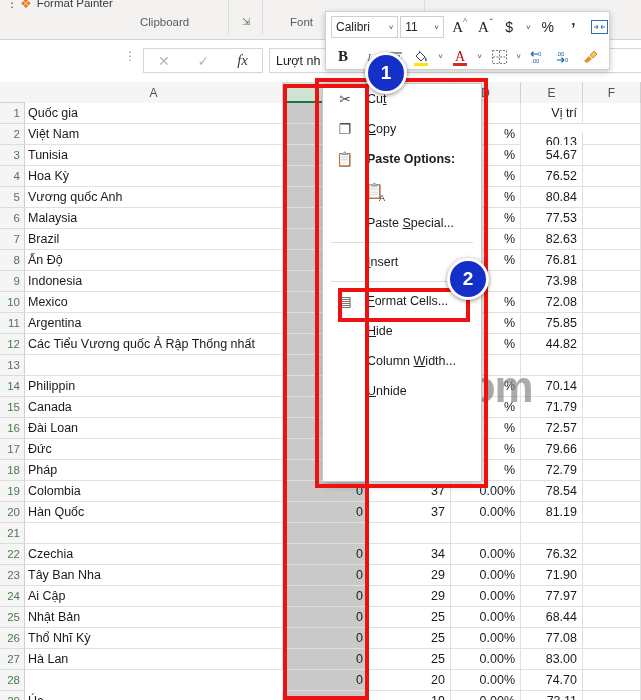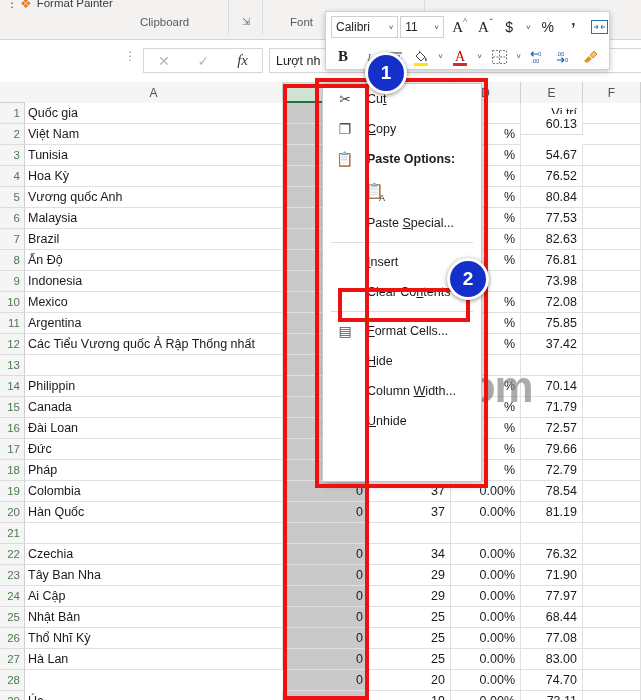--- a/index.html
+++ b/index.html
@@ -247,21 +247,21 @@
         <div class="cell" style="left: 25px; top: 21px; width: 258px;">Quốc gia</div>
         <div class="cell num selcol" style="left: 283px; top: 21px; width: 86px;">Lượt</div>
         <div class="cell num" style="left: 369px; top: 21px; width: 82px;"></div>
         <div class="cell num" style="left: 451px; top: 21px; width: 70px;"></div>
         <div class="cell num" style="left: 521px; top: 21px; width: 62px;">Vị trí</div>
         <div class="cell num" style="left: 583px; top: 21px; width: 58px;"></div>
         <div class="cell" style="left: 25px; top: 42px; width: 258px;">Việt Nam</div>
         <div class="cell num selcol" style="left: 283px; top: 42px; width: 86px;"></div>
         <div class="cell num" style="left: 369px; top: 42px; width: 82px;"></div>
         <div class="cell num" style="left: 451px; top: 42px; width: 70px;">%</div>
-        <div class="cell num" style="left: 521px; top: 32px; width: 62px;">60.13</div>
+        <div class="cell num" style="left: 521px; top: 50px; width: 62px;">60.13</div>
         <div class="cell num" style="left: 583px; top: 42px; width: 58px;"></div>
         <div class="cell" style="left: 25px; top: 63px; width: 258px;">Tunisia</div>
         <div class="cell num selcol" style="left: 283px; top: 63px; width: 86px;"></div>
         <div class="cell num" style="left: 369px; top: 63px; width: 82px;"></div>
         <div class="cell num" style="left: 451px; top: 63px; width: 70px;">%</div>
         <div class="cell num" style="left: 521px; top: 63px; width: 62px;">54.67</div>
         <div class="cell num" style="left: 583px; top: 63px; width: 58px;"></div>
         <div class="cell" style="left: 25px; top: 84px; width: 258px;">Hoa Kỳ</div>
         <div class="cell num selcol" style="left: 283px; top: 84px; width: 86px;"></div>
         <div class="cell num" style="left: 369px; top: 84px; width: 82px;"></div>
@@ -307,21 +307,21 @@
         <div class="cell" style="left: 25px; top: 231px; width: 258px;">Argentina</div>
         <div class="cell num selcol" style="left: 283px; top: 231px; width: 86px;"></div>
         <div class="cell num" style="left: 369px; top: 231px; width: 82px;"></div>
         <div class="cell num" style="left: 451px; top: 231px; width: 70px;">%</div>
         <div class="cell num" style="left: 521px; top: 231px; width: 62px;">75.85</div>
         <div class="cell num" style="left: 583px; top: 231px; width: 58px;"></div>
         <div class="cell" style="left: 25px; top: 252px; width: 258px;">Các Tiểu Vương quốc Ả Rập Thống nhất</div>
         <div class="cell num selcol" style="left: 283px; top: 252px; width: 86px;"></div>
         <div class="cell num" style="left: 369px; top: 252px; width: 82px;"></div>
         <div class="cell num" style="left: 451px; top: 252px; width: 70px;">%</div>
-        <div class="cell num" style="left: 521px; top: 252px; width: 62px;">37.42</div>
+        <div class="cell num" style="left: 521px; top: 252px; width: 62px;">44.82</div>
         <div class="cell num" style="left: 583px; top: 252px; width: 58px;"></div>
         <div class="cell" style="left: 25px; top: 273px; width: 258px;"></div>
         <div class="cell num selcol" style="left: 283px; top: 273px; width: 86px;"></div>
         <div class="cell num" style="left: 369px; top: 273px; width: 82px;"></div>
         <div class="cell num" style="left: 451px; top: 273px; width: 70px;"></div>
         <div class="cell num" style="left: 521px; top: 273px; width: 62px;"></div>
         <div class="cell num" style="left: 583px; top: 273px; width: 58px;"></div>
         <div class="cell" style="left: 25px; top: 294px; width: 258px;">Philippin</div>
         <div class="cell num selcol" style="left: 283px; top: 294px; width: 86px;"></div>
         <div class="cell num" style="left: 369px; top: 294px; width: 82px;"></div>
@@ -452,23 +452,20 @@
       <div class="paste-icons">
         <div class="paste-tile">📋<span class="sub">A</span></div>
       </div>
       <div class="mi">
         <span>Paste <u>S</u>pecial...</span>
       </div>
       <div class="mi-sep"></div>
       <div class="mi">
         <span><u>I</u>nsert</span>
       </div>
-      <div class="mi">
-        <span>Clear Co<u>n</u>tents</span>
-      </div>
       <div class="mi-sep"></div>
       <div class="mi">
         <span class="mi-icon">▤</span>
         <span><u>F</u>ormat Cells...</span>
       </div>
       <div class="mi">
         <span><u>H</u>ide</span>
       </div>
       <div class="mi">
         <span>Column <u>W</u>idth...</span>

